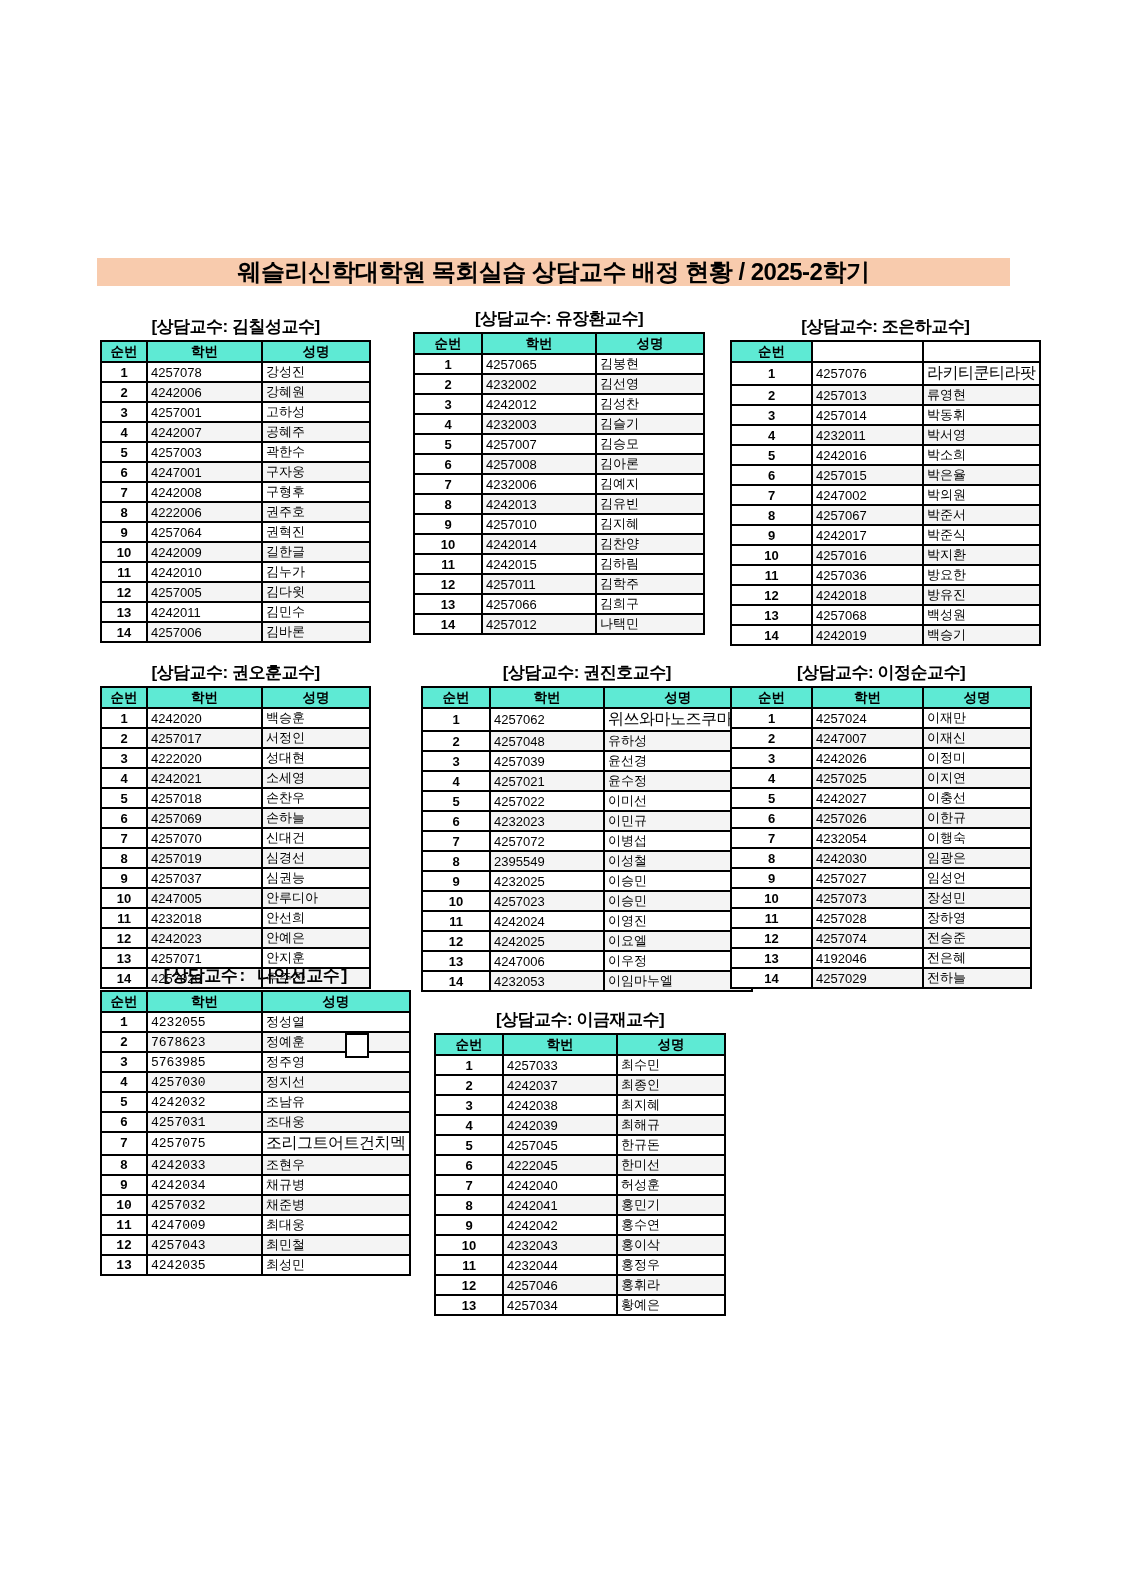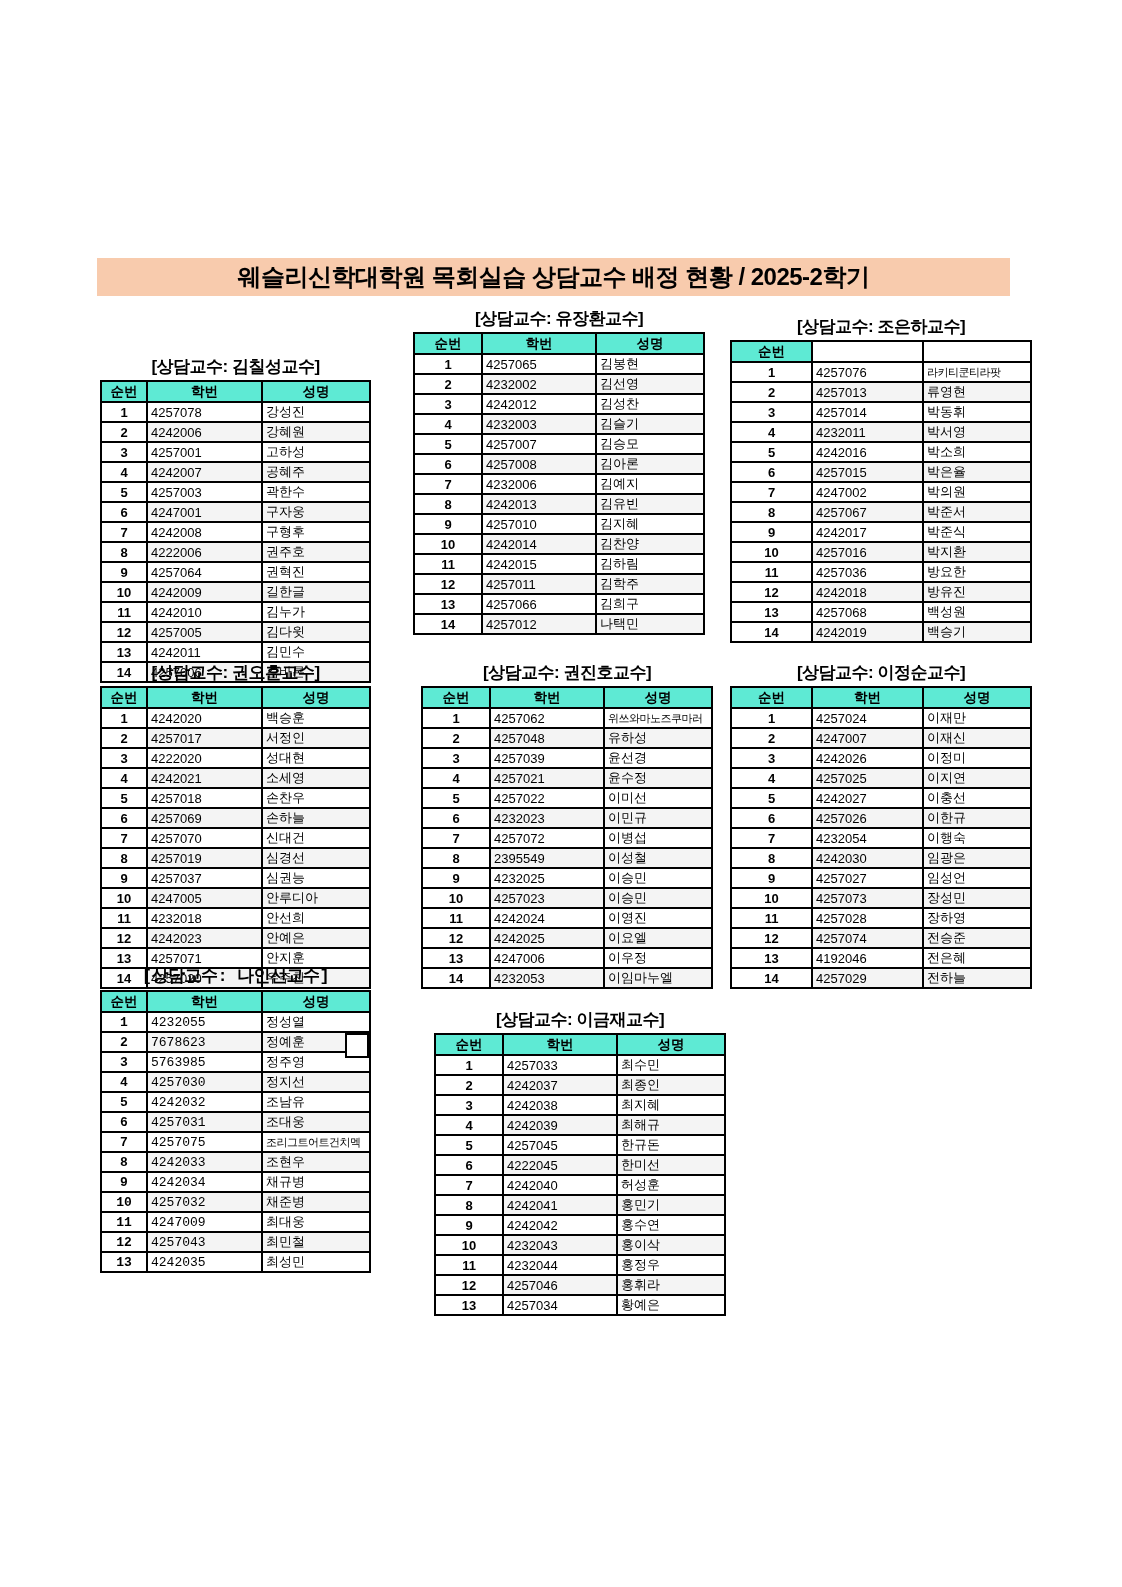--- a/index.html
+++ b/index.html
@@ -5,21 +5,21 @@
   html,body{margin:0;padding:0;background:#ffffff;}
   .page{
     position:relative;
     width:1122px;height:1587px;
     background:#ffffff;
     font-family:"Liberation Sans","DejaVu Sans",sans-serif;
     color:#000;
     overflow:hidden;
   }
   .title-bar{
-    position:absolute;left:97px;top:258px;width:913px;height:38px;
+    position:absolute;left:97px;top:258px;width:913px;height:28px;
     background:#F8CBAD;
     display:flex;align-items:center;justify-content:center;
     font-weight:bold;font-size:24px;letter-spacing:-0.5px;
   }
   .group{position:absolute;}
   .group-title{
     text-align:center;font-weight:bold;font-size:17px;
     height:22px;line-height:22px;margin-bottom:2px;letter-spacing:-0.5px;
   }
   table.roster{border-collapse:collapse;table-layout:fixed;}
@@ -34,27 +34,27 @@
   table.roster th{
     background:#5eead4;
     font-weight:bold;text-align:center;font-size:13.5px;height:19px;
   }
   table.roster th.blank{background:#ffffff;}
   td.c-no{text-align:center;font-weight:bold;}
   td.c-id{text-align:left;padding-left:5px;}
   td.c-name{text-align:left;padding-left:5px;}
   tbody tr:nth-child(even) td.c-id,
   tbody tr:nth-child(even) td.c-name{background:#F4F4F4;}
-  td.c-name.long{font-size:11px;letter-spacing:-0.5px;}
+  td.c-name.long{font-size:16px;letter-spacing:-0.5px;}
   
   .colA .c-no{width:38px;}  .colA .c-id{width:107px;} .colA .c-name{width:100px;}
   .colB .c-no{width:60px;}  .colB .c-id{width:106px;} .colB .c-name{width:100px;}
   .colC .c-no{width:73px;}  .colC .c-id{width:103px;} .colC .c-name{width:100px;}
   
-  .g1{left:100px;top:316px;margin-top:40px;} .g2{left:413px;top:308px;} .g3{left:730px;top:316px;}
+  .g1{left:100px;top:316px;} .g2{left:413px;top:308px;} .g3{left:730px;top:316px;}
   .g4{left:100px;top:662px;} .g5{left:413px;top:662px;padding-left:8px;} .g6{left:730px;top:662px;}
   .g7{left:100px;top:966px;font-family:Liberation Mono, monospace;} .g8{left:434px;top:1009px;}
   .notch{
     position:absolute;left:345px;top:1033px;width:20px;height:21px;
     border:2px solid #000;background:#fff;
   }
 </style>
 </head>
 <body>
 

